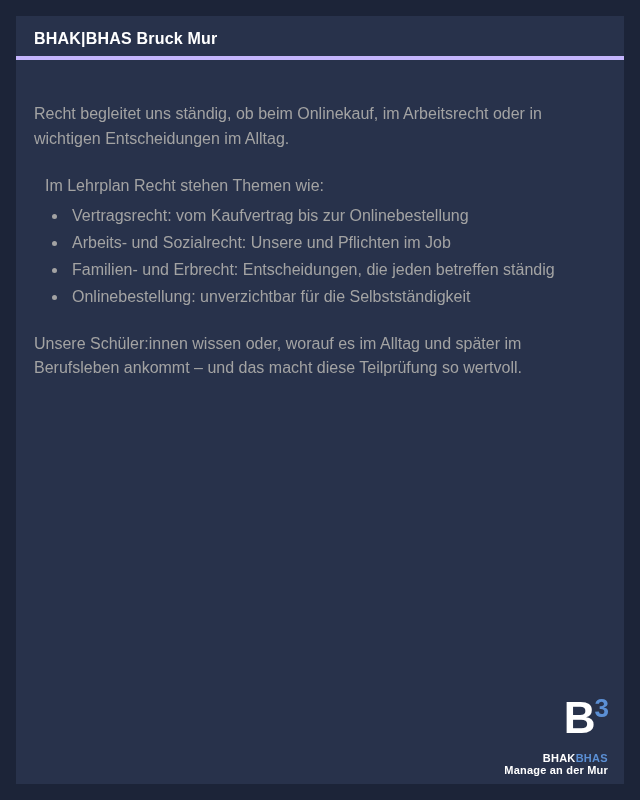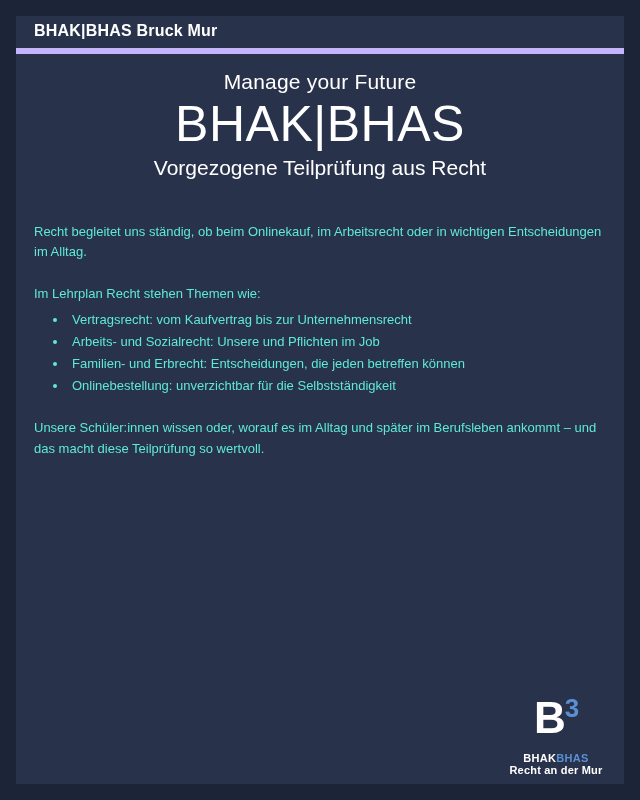--- a/index.html
+++ b/index.html
@@ -24,22 +24,22 @@
     border-right: 16px solid #1c2438;
     border-bottom: 16px solid #1c2438;
   }
   .inner {
     position: relative;
     width: 100%;
     height: 100%;
     background: #28324b;
   }
   .org-bar {
-    padding: 6px 18px 8px 18px;
-    border-bottom: 6px solid #c4b5fd;
+    padding: 14px 18px 8px 18px;
+    border-bottom: 4px solid #c4b5fd;
   }
   .org-name {
     color: #ffffff;
     font-size: 16px;
     font-weight: bold;
     letter-spacing: 0.2px;
   }
   .head {
     text-align: center;
     padding: 16px 10px 0 10px;
@@ -59,44 +59,44 @@
     margin-top: 2px;
   }
   .subtitle {
     color: #ffffff;
     font-size: 21px;
     font-weight: normal;
     margin-top: 2px;
   }
   .body-text {
     padding: 42px 18px 0 18px;
-    color: #5eead4;
-    font-size: 13px;
+    color: #a3a3a3;
+    font-size: 16px;
     line-height: 1.55;
   }
   .para {
     margin: 0 0 22px 0;
   }
   .lead {
-    margin: 0 0 6px 0;
+    margin: 0 0 6px 11px;
   }
   ul.points {
     margin: 0 0 22px 0;
     padding-left: 34px;
     list-style: disc;
   }
   ul.points li {
     margin-bottom: 2px;
     padding-left: 4px;
   }
   .logo {
     position: absolute;
-    right: 8px;
+    right: 16px;
     bottom: 8px;
-    text-align: center;
+    text-align: right;
     width: 120px;
   }
   .logo-mark {
     font-size: 44px;
     font-weight: bold;
     color: #ffffff;
     line-height: 1;
     letter-spacing: -1px;
   }
   .logo-mark .sup {
@@ -124,42 +124,37 @@
 </head>
 <body>
 
 <div class="poster">
   <div class="inner">
 
     <div class="org-bar">
       <div class="org-name">BHAK|BHAS Bruck Mur</div>
     </div>
 
-    <div class="head">
-      <div class="kicker">Manage your Future</div>
-      <div class="brand">BHAK|BHAS</div>
-      <div class="subtitle">Vorgezogene Teilprüfung aus Recht</div>
-    </div>
 
     <div class="body-text">
       <p class="para">Recht begleitet uns ständig, ob beim Onlinekauf, im Arbeitsrecht oder in wichtigen Entscheidungen im Alltag.</p>
       <p class="lead">Im Lehrplan Recht stehen Themen wie:</p>
       <ul class="points">
-        <li>Vertragsrecht: vom Kaufvertrag bis zur Unternehmensrecht</li>
+        <li>Vertragsrecht: vom Kaufvertrag bis zur Onlinebestellung</li>
         <li>Arbeits- und Sozialrecht: Unsere und Pflichten im Job</li>
-        <li>Familien- und Erbrecht: Entscheidungen, die jeden betreffen können</li>
+        <li>Familien- und Erbrecht: Entscheidungen, die jeden betreffen ständig</li>
         <li>Onlinebestellung: unverzichtbar für die Selbstständigkeit</li>
       </ul>
       <p class="para">Unsere Schüler:innen wissen oder, worauf es im Alltag und später im Berufsleben ankommt – und das macht diese Teilprüfung so wertvoll.</p>
     </div>
 
     <div class="logo">
       <div class="logo-mark">
         <span>B</span><span class="sup">3</span>
       </div>
       <div class="logo-line1">
         <span>BHAK</span><span class="accent">BHAS</span>
       </div>
-      <div class="logo-line2">Recht an der Mur</div>
+      <div class="logo-line2">Manage an der Mur</div>
     </div>
 
   </div>
 </div>
 
 </body></html>

